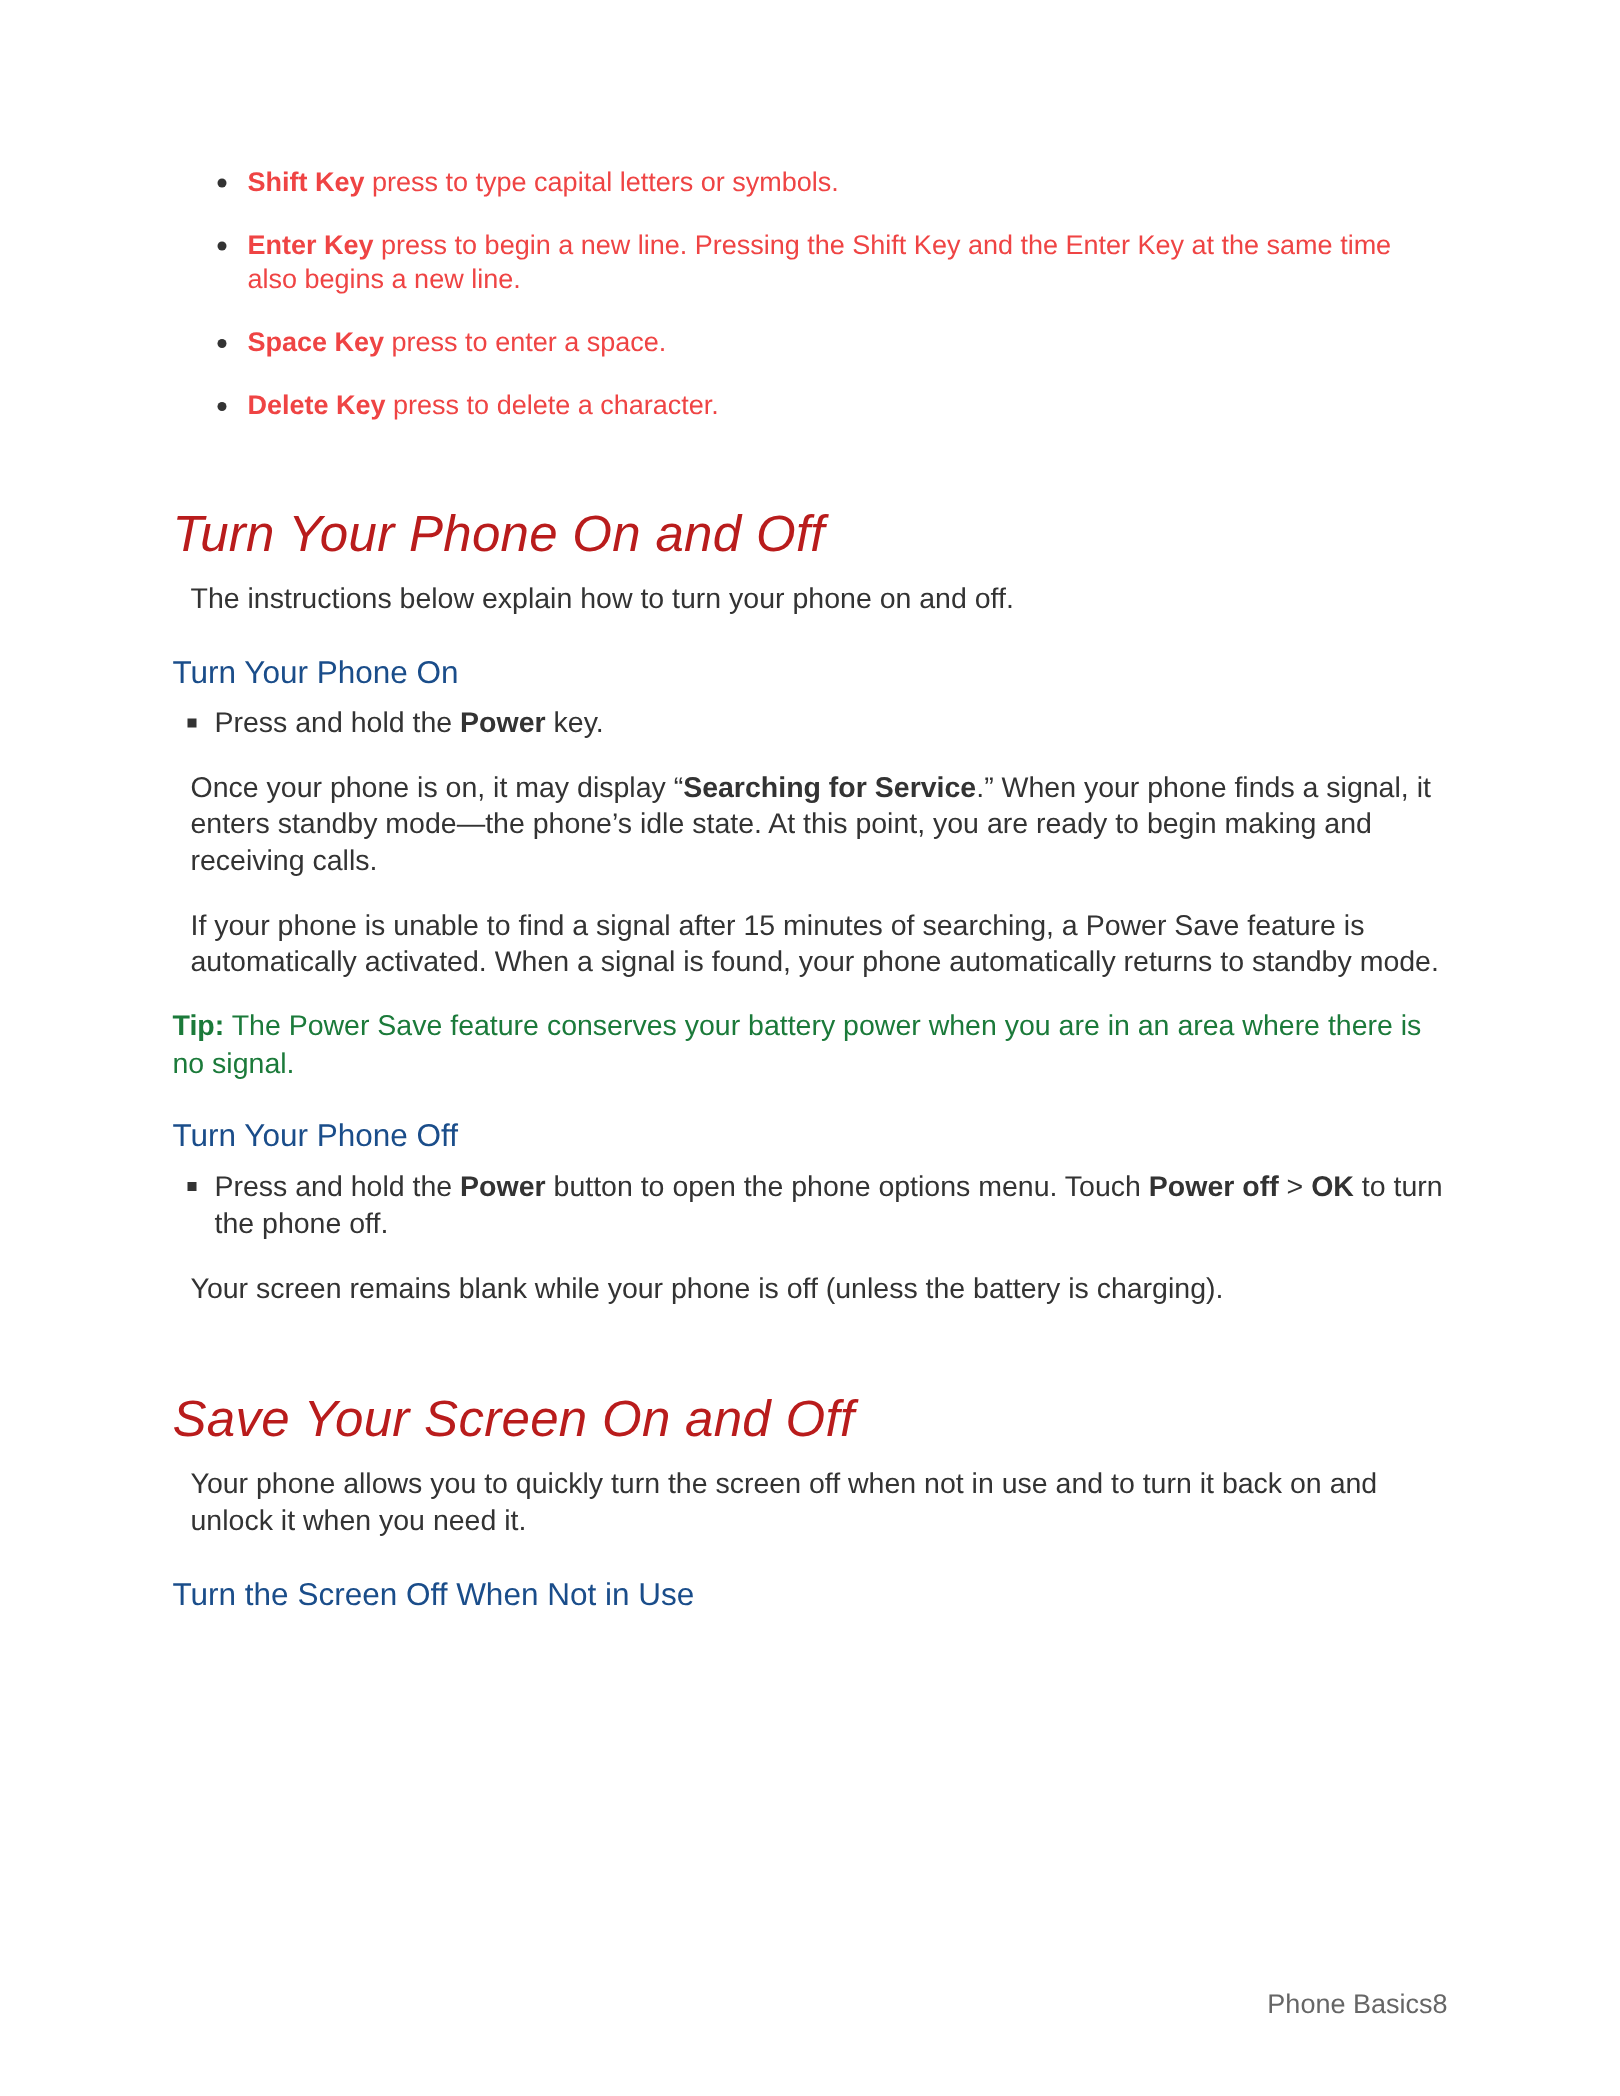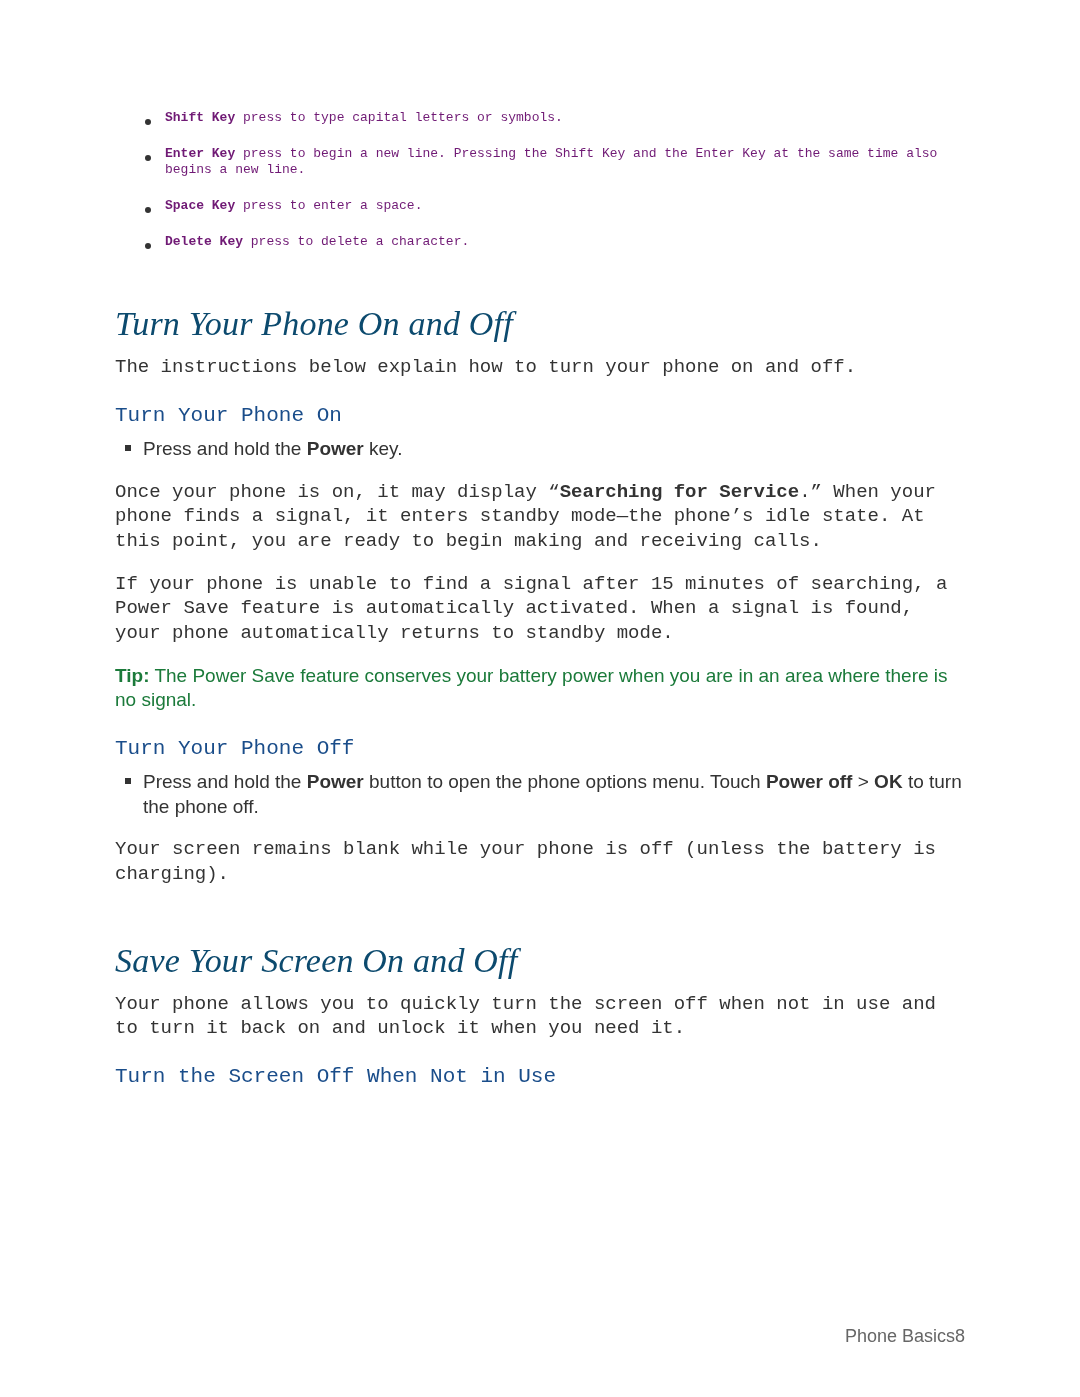--- a/index.html
+++ b/index.html
@@ -17,25 +17,24 @@
     position: relative;
   }
   
   ul.keylist {
     list-style: none;
     padding: 0 0 0 50px;
     margin: 0;
   }
   ul.keylist > li {
     position: relative;
-    font-size: 13px;
+    font-size: 18px;
     line-height: 1.28;
-    color: #701a75;
+    color: #ef4444;
     margin-bottom: 19px;
-    font-family: Liberation Mono, monospace;
   }
   ul.keylist > li::before {
     content: "";
     position: absolute;
     left: -20px;
     top: 9px;
     width: 6px;
     height: 6px;
     border-radius: 50%;
     background: #333333;
@@ -57,41 +56,40 @@
     position: absolute;
     left: -18px;
     top: 8px;
     width: 6px;
     height: 6px;
     background: #333333;
   }
   b { font-weight: bold; }
   
   h1 {
-    font-family: Liberation Serif, serif;
+    font-family: Liberation Sans, sans-serif;
     font-style: italic;
     font-weight: normal;
-    color: #0c4a6e;
+    color: #b91c1c;
     font-size: 34px;
     margin: 55px 0 12px 0;
     letter-spacing: 0.2px;
   }
   h2 {
-    font-family: Liberation Mono, monospace;
+    font-family: Liberation Sans, sans-serif;
     font-weight: normal;
     color: #1a4d8a;
     font-size: 21px;
     margin: 24px 0 10px 0;
   }
   p.body {
     font-size: 19px;
     line-height: 1.3;
     color: #333333;
-    margin: 0 0 18px 0;
-    font-family: Liberation Mono, monospace;
+    margin: 0 0 18px 12px;
   }
   p.tip {
     font-size: 19px;
     line-height: 1.3;
     color: #1b7a3a;
     margin: 0 0 10px 0;
   }
   p.tip b { color: #1b7a3a; }
   
   .footer {

